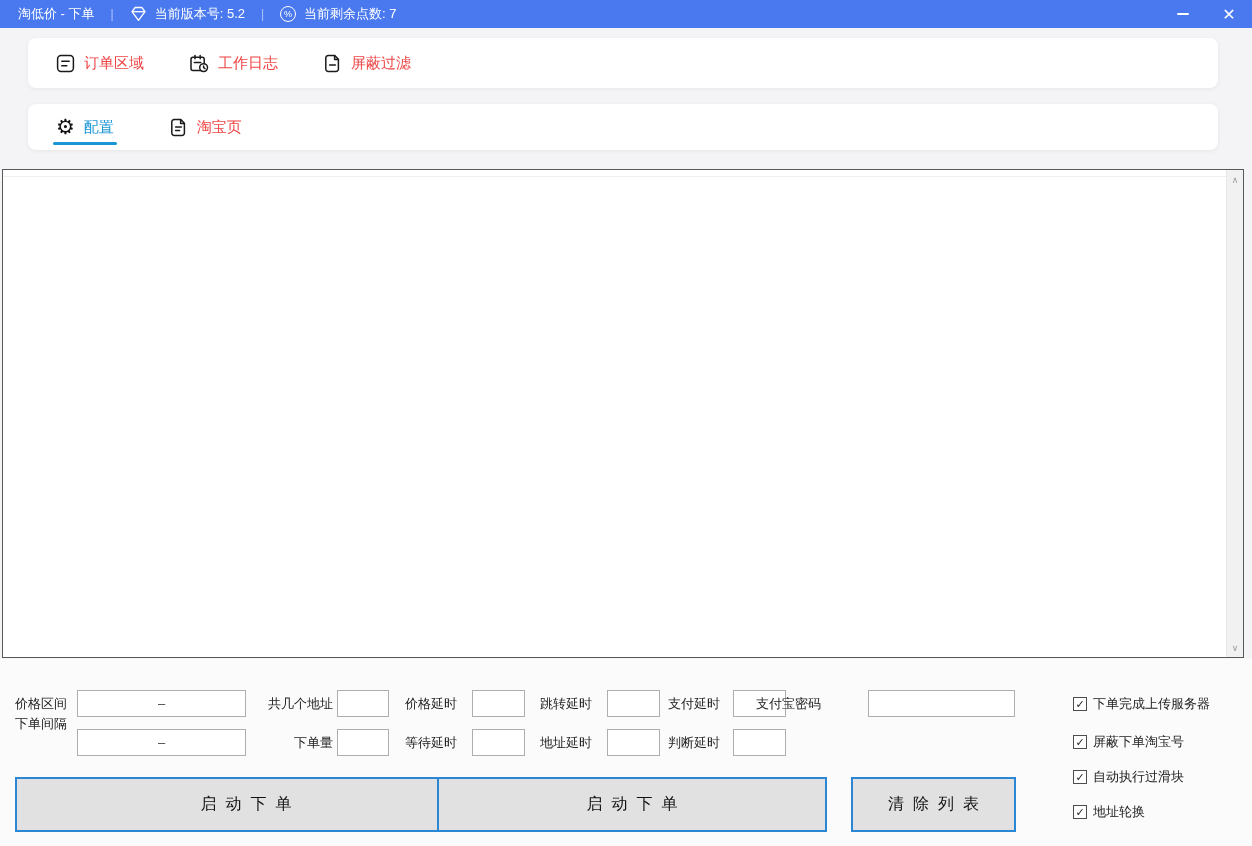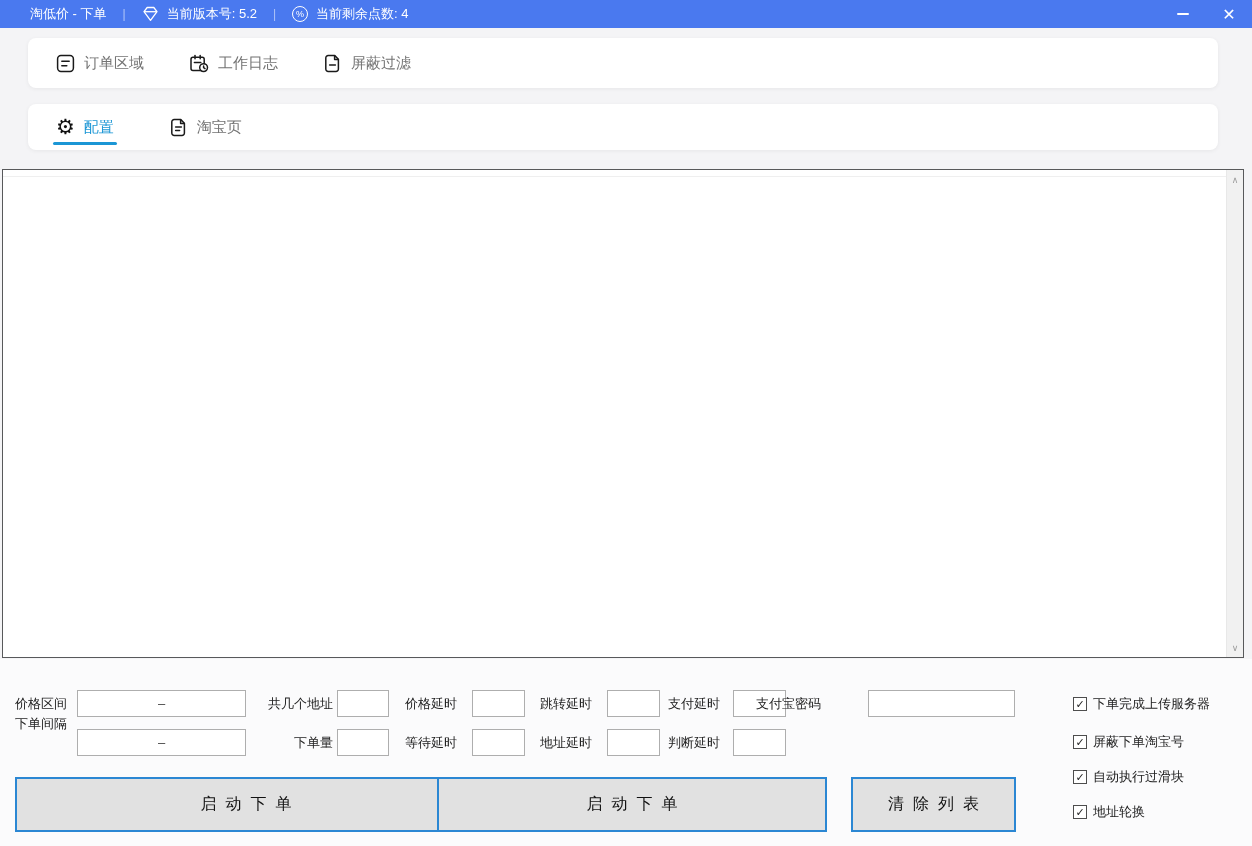--- a/index.html
+++ b/index.html
@@ -11,21 +11,21 @@
     overflow:hidden;
     color:#1a1a1a;
   }
   
   .titlebar {
     position:absolute; top:0; left:0; width:1252px; height:28px;
     background:#4a79ef; color:#fff;
     display:flex; align-items:center;
     font-size:13px;
   }
-  .titlebar .app-title { margin-left:30px; }
+  .titlebar .app-title { margin-left:18px; }
   .tb-sep { margin:0 16px; opacity:.55; font-size:12px; }
   .tb-icon { display:flex; align-items:center; margin-right:8px; }
   .percent-badge {
     width:16px; height:16px; border:1.4px solid #fff; border-radius:50%;
     display:flex; align-items:center; justify-content:center;
     font-size:9px; line-height:1; margin-right:8px;
   }
   .win-controls { margin-left:auto; display:flex; height:100%; }
   .win-btn {
     width:46px; height:100%; display:flex; align-items:center; justify-content:center;
@@ -38,21 +38,21 @@
     position:absolute; left:28px; width:1190px;
     background:#fff; border-radius:8px;
     box-shadow:0 1px 4px rgba(0,0,0,.06);
     display:flex; align-items:center;
   }
   .card.main-tabs { top:38px; height:50px; padding-left:28px; gap:45px; }
   .card.sub-tabs  { top:104px; height:46px; padding-left:28px; gap:55px; }
   .tab {
     position:relative; height:100%;
     display:flex; align-items:center; gap:9px;
-    font-size:15px; color:#737373; cursor:default;
+    font-size:15px; color:#ef4444; cursor:default;
   }
   .tab.active { color:#1b96d5; }
   .tab.active::after {
     content:""; position:absolute; left:-3px; right:-3px; bottom:5px;
     height:3px; border-radius:2px; background:#1b96d5;
   }
   .tab .ticon { display:flex; align-items:center; }
   .gear-glyph { font-size:21px; line-height:1; color:#111; font-family:"DejaVu Sans",sans-serif; }
   
   .list-area {
@@ -113,21 +113,21 @@
   <span class="tb-sep">|</span>
   <span class="tb-icon">
     <svg width="17" height="16" viewBox="0 0 17 16" fill="none" stroke="#fff" stroke-width="1.3" stroke-linejoin="round">
       <path d="M5.2 1.5 h6.6 l3.2 4.2 -6.5 8.6 -6.5 -8.6 z"></path>
       <path d="M2 5.7 h13"></path>
     </svg>
   </span>
   <span>当前版本号: 5.2</span>
   <span class="tb-sep">|</span>
   <span class="percent-badge">%</span>
-  <span>当前剩余点数: 4</span>
+  <span>当前剩余点数: 7</span>
   <div class="win-controls">
     <div class="win-btn min">
         <span></span>
       </div>
     <div class="win-btn close">✕</div>
   </div>
 </div>
 
 <div class="card main-tabs">
   <div class="tab">

